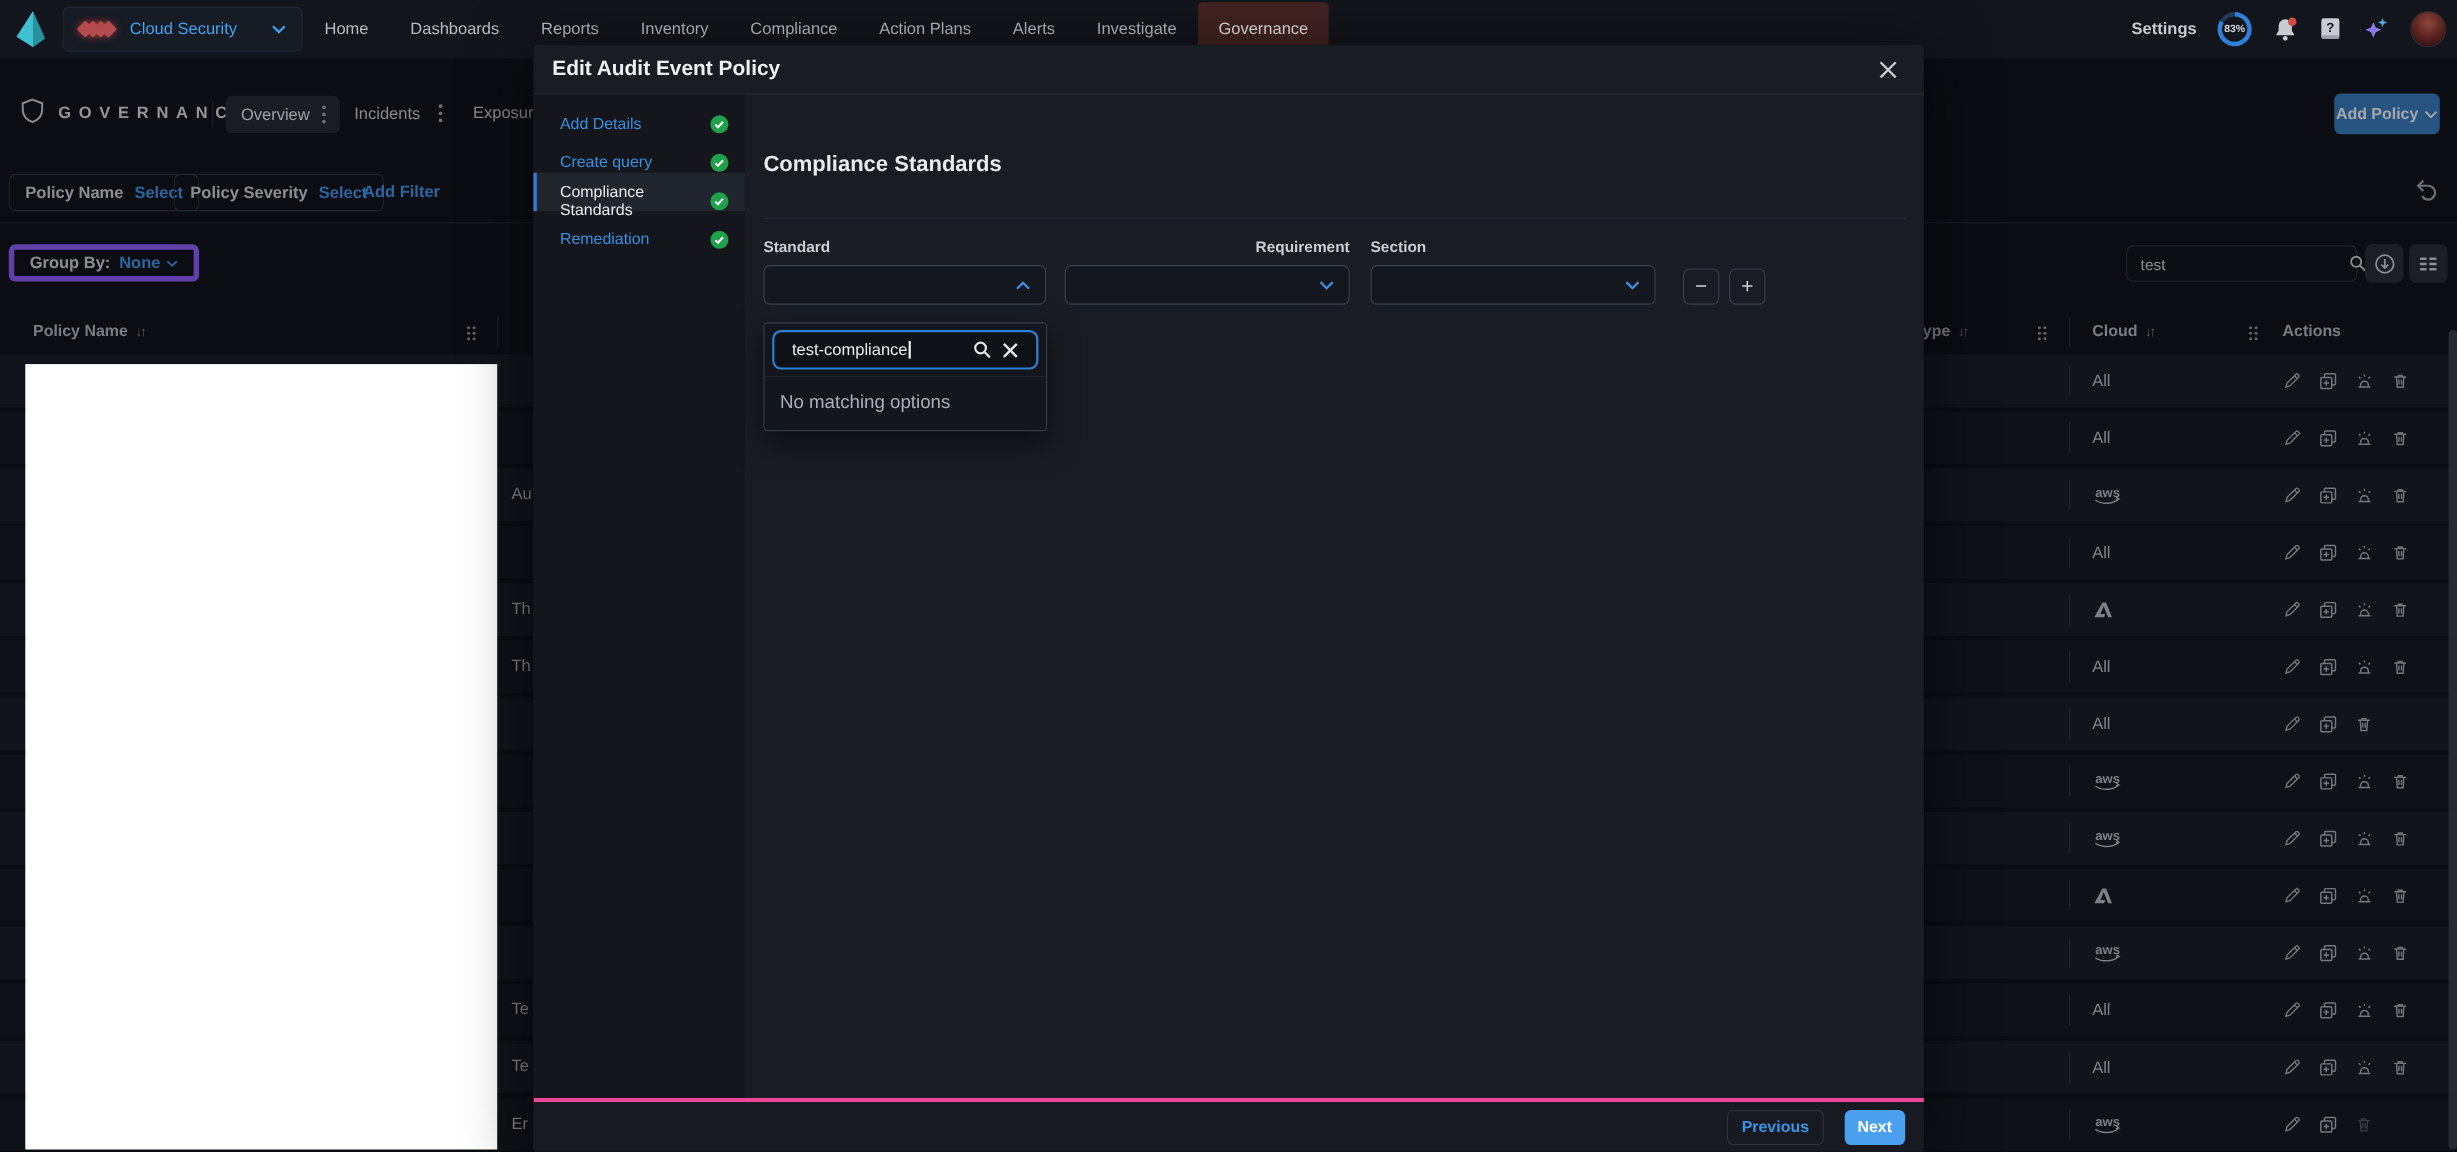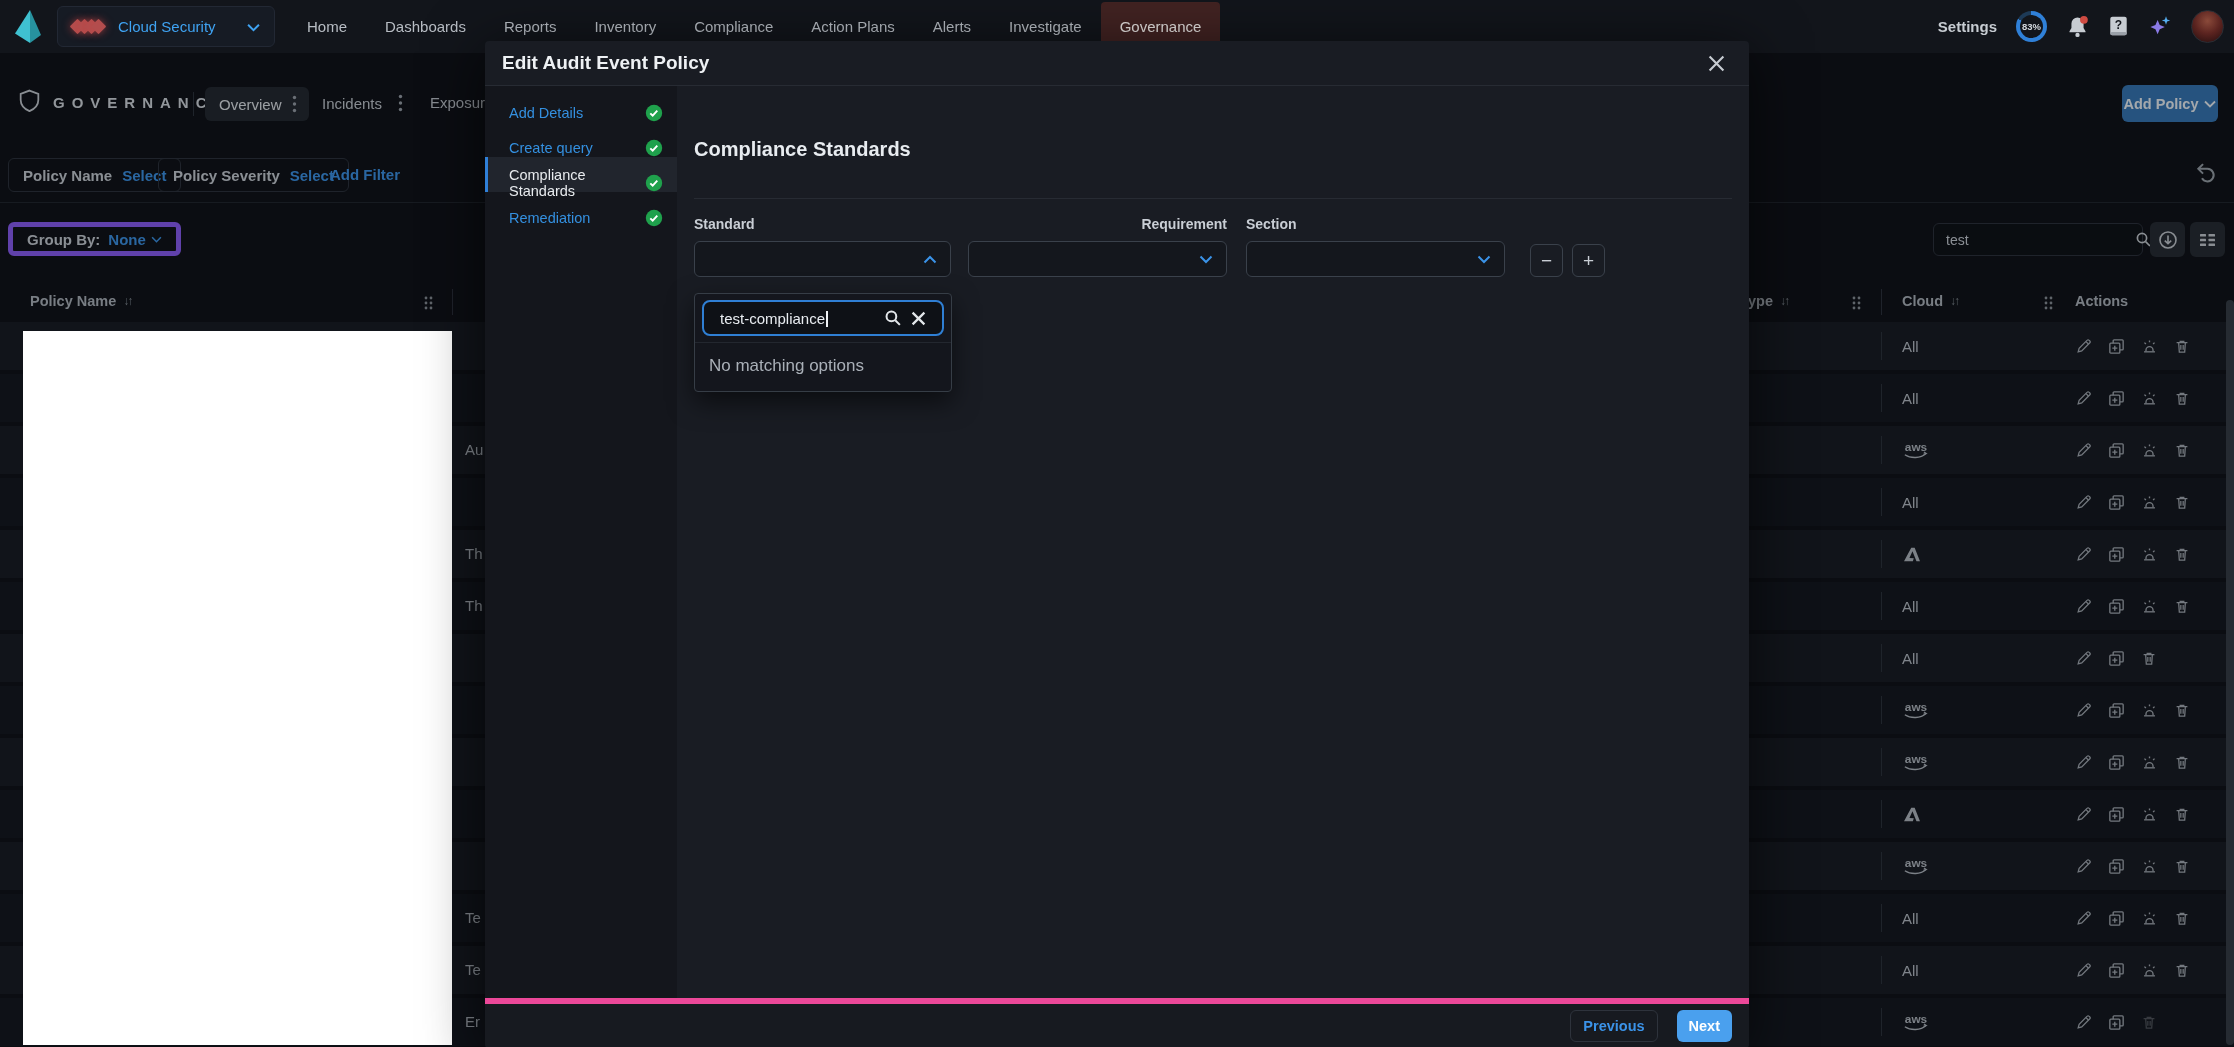--- a/index.html
+++ b/index.html
@@ -61,21 +61,21 @@
   .white-block { position:absolute; left:23px; top:331px; width:429px; height:714px; background:#ffffff; z-index:55; }
 
   
   .navbar { position:absolute; left:0; top:0; width:2234px; height:53px; background:#12151b; z-index:60; display:flex; align-items:center; }
   .logo { position:absolute; left:10px; top:8px; }
   .prodsw { position:absolute; left:57px; top:6px; width:218px; height:41px; background:#161b24; border:1px solid #222834; border-radius:6px; display:flex; align-items:center; padding:0 14px; gap:10px; cursor:pointer; }
   .diamonds { display:flex; }
   .diamonds i { width:11px; height:11px; background:#b34d4d; transform:rotate(45deg); margin-right:-4px; box-shadow:0 0 8px rgba(200,70,70,.7); border-radius:1px; }
   .prodsw .plabel { color:#3fa3f2; font-size:15px; margin-left:8px; flex:1; }
   .prodsw .chev { color:#3fa3f2; }
-  .nav-items { position:absolute; left:288px; top:0; height:53px; display:flex; align-items:center; }
+  .nav-items { position:absolute; left:276px; top:0; height:53px; display:flex; align-items:center; }
   .nav-item { padding:0 19px; height:53px; display:flex; align-items:center; color:#b8bdc4; font-size:15px; cursor:pointer; }
   .nav-item.active { background:#422322; color:#e6e2e0; height:49px; border-radius:4px; }
   .nav-right { position:absolute; right:10px; top:0; height:53px; display:flex; align-items:center; gap:19px; }
   .settings { color:#c7ccd2; font-size:15px; font-weight:600; cursor:pointer;text-align:right; }
   .ring { width:31px; height:31px; border-radius:50%; background:conic-gradient(#2f80d8 0 83%, #1d3a57 83% 100%); display:flex; align-items:center; justify-content:center; cursor:pointer; }
   .ring b { width:23px; height:23px; border-radius:50%; background:#12151b; color:#d3d8de; font-size:9.5px; font-weight:700; display:flex; align-items:center; justify-content:center; }
   .nric { color:#c7ccd2; display:inline-flex; cursor:pointer; position:relative; }
   .avatar { width:33px; height:33px; border-radius:50%; background:radial-gradient(circle at 50% 32%, #8a4a3a 0%, #5c2420 48%, #230d0e 100%); cursor:pointer; border:1px solid #2a2e35; }
 
   
@@ -94,21 +94,21 @@
   .fgroup { position:absolute; top:130px; }
   .flabel { font-size:14px; font-weight:700; color:#c9ced5; margin-bottom:9px; }
   .fselect { height:36px; background:#14171d; border:1px solid #3a414b; border-radius:6px; display:flex; align-items:center; justify-content:flex-end; padding:0 13px; color:#3b93e8; cursor:pointer; }
   .stepbtn { position:absolute; top:158px; width:33px; height:33px; background:transparent; border:1px solid #3a414b; border-radius:6px; color:#c9ced5; font-size:19px; display:flex; align-items:center; justify-content:center; cursor:pointer; }
   .dd-panel { position:absolute; left:17px; top:207px; width:258px; background:#14161d; border:1px solid #363d46; border-radius:4px; box-shadow:0 10px 26px rgba(0,0,0,.55); }
   .dd-input { margin:6px 7px; height:36px; background:#0e1116; border:2px solid #2f7fd4; border-radius:8px; display:flex; align-items:center; padding:0 16px; }
   .dd-text { color:#e8ecf0; font-size:15px; flex:1; white-space:nowrap; }
   .caret { display:inline-block; width:1.5px; height:16px; background:#eef1f4; vertical-align:-3px; margin-left:1px; }
   .dd-ic { color:#e3e7ea; display:inline-flex; margin-left:9px; cursor:pointer; }
   .dd-empty { border-top:1px solid #23272f; padding:13px 14px 15px; color:#aab0b8; font-size:17px; }
-  .m-foot { position:absolute; left:0; top:957px; width:1264px; height:50px; border-top:6px solid #ec4899; display:flex; align-items:center; justify-content:flex-end; gap:19px; padding-right:17px; background:#171a20; border-radius:0 0 4px 4px; }
+  .m-foot { position:absolute; left:0; top:957px; width:1264px; height:50px; border-top:4px solid #ec4899; display:flex; align-items:center; justify-content:flex-end; gap:19px; padding-right:17px; background:#171a20; border-radius:0 0 4px 4px; }
   .btn-prev { height:32px; padding:0 12px; background:transparent; border:1px solid #2e333c; border-radius:6px; color:#3b93e8; font-size:14.5px; font-weight:600; cursor:pointer; font-family:"Liberation Sans",sans-serif; }
   .btn-next { height:32px; padding:0 12px; background:#4aa0ee; border:none; border-radius:6px; color:#ffffff; font-size:14.5px; font-weight:700; cursor:pointer; font-family:"Liberation Sans",sans-serif; }
 </style>
 </head>
 <body>
 
 <div class="stage">
 
   <div class="content">
 

